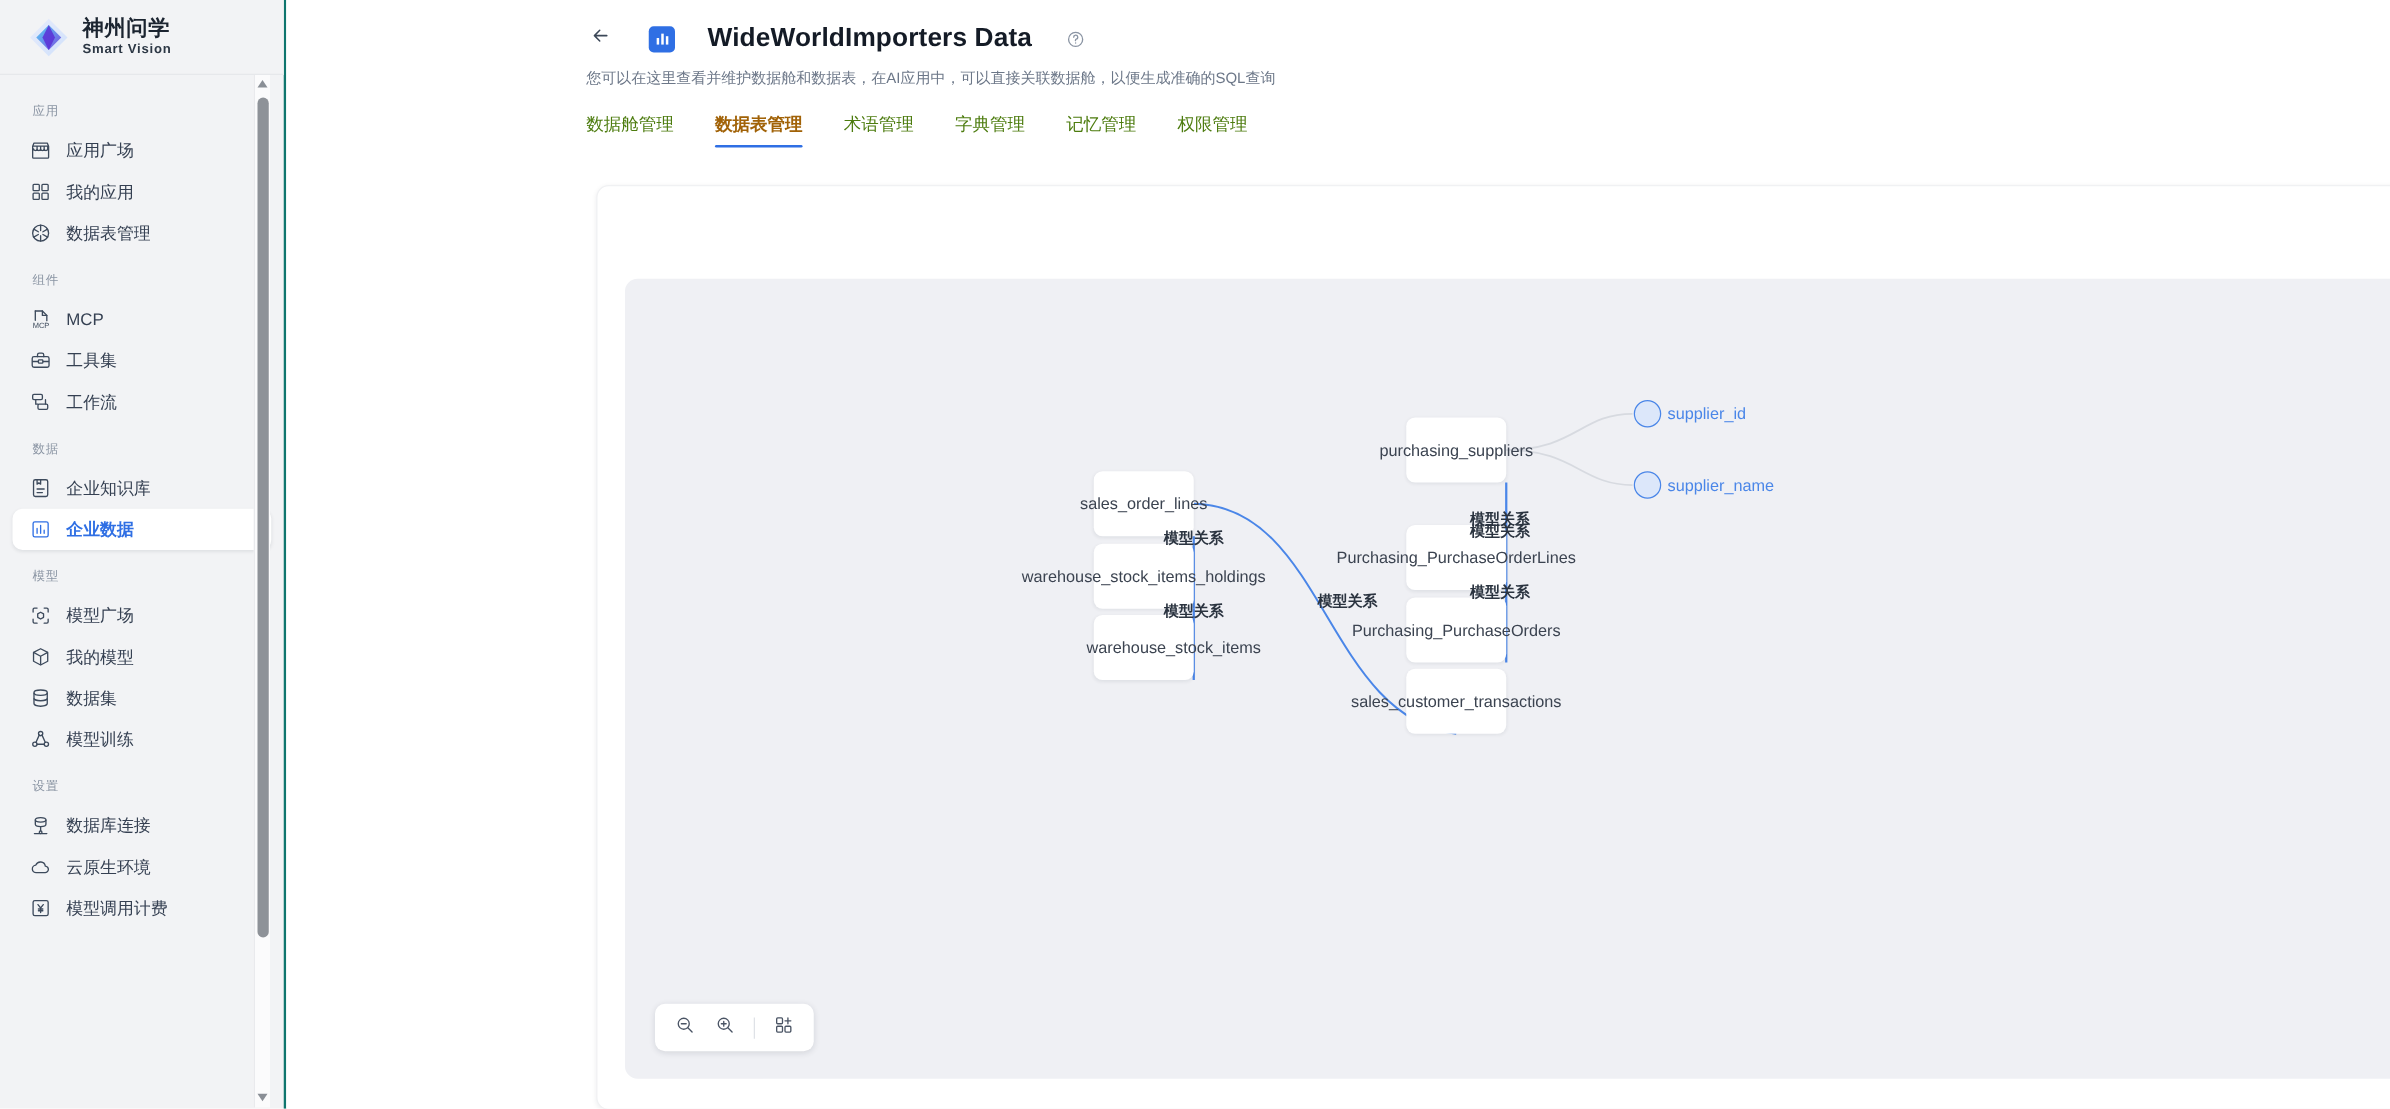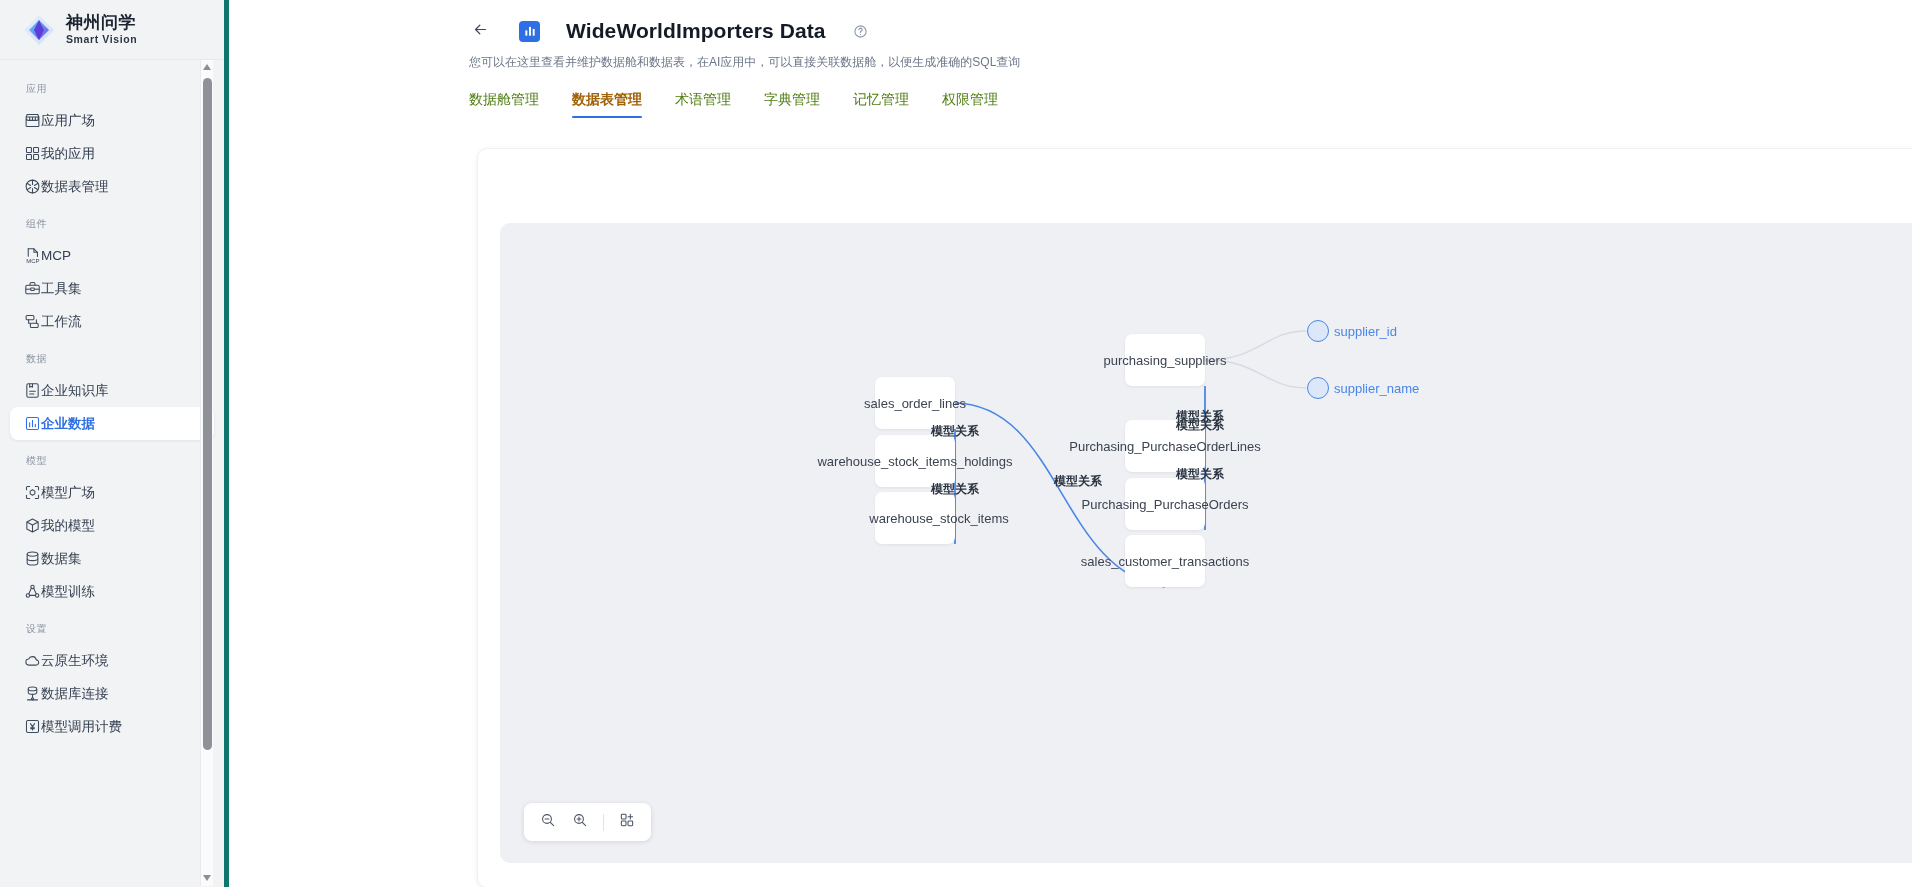--- a/index.html
+++ b/index.html
@@ -9,21 +9,21 @@
     font-family: "Liberation Sans", "DejaVu Sans", sans-serif;
     background: #ffffff;
     color: #1f2937;
   }
   .app { display: flex; width: 1912px; height: 887px; }
 
   
   .sidebar {
     width: 229px; height: 887px;
     background: #f2f3f5;
-    border-right: 5px solid #0f766e;
+    border-right: 2px solid #0f766e;
     display: flex; flex-direction: column;
     position: relative;
     flex: 0 0 229px;
     justify-content: center;
   }
   .brand {
     height: 60px; flex: 0 0 60px;
     display: flex; align-items: center;
     padding-left: 22px; gap: 10px;
     border-bottom: 1px solid #e6e8eb;
@@ -39,21 +39,21 @@
     overflow-y: hidden;
     padding: 8px 0 0 0;
     position: relative;
   }
   .nav-inner { padding: 0 10px 20px 10px; }
   .nav-group-title {
     font-size: 10px; color: #8a94a3; font-weight: 400;
     padding: 14px 0 8px 16px; letter-spacing: .5px;
   }
   .nav-item {
-    display: flex; align-items: center; 
+    display: flex; align-items: center; gap: 12px;
     height: 33px; padding: 0 12px 0 14px;
     border-radius: 8px; cursor: pointer;
     color: #354052; font-size: 13.5px;
     margin-bottom: 0px;
   }
   .nav-item.active {
     background: #ffffff; color: #2f6fe4; font-weight: 700;
     box-shadow: 0 1px 3px rgba(16,24,40,.08);
   }
   .nav-item.active svg { stroke: #2f6fe4; }
@@ -319,36 +319,36 @@
                 <circle cx="18.5" cy="17.5" r="2.4"></circle>
                 <path d="M10.4 7.2L6.8 15.3M13.6 7.2l3.6 8.1M8 17.5h8" stroke-linecap="round"></path>
               </svg>
             </span>
             <span class="nav-label">模型训练</span>
           </div>
           <div class="nav-group-title">设置</div>
           <div class="nav-item">
             <span style="display: flex;">
               <svg viewBox="0 0 24 24">
-                <path d="M7.2 18.5A4.2 4.2 0 016.6 10a5.6 5.6 0 0110.7 1.1 3.7 3.7 0 01-.5 7.4z" stroke-linejoin="round"></path>
-              </svg>
-            </span>
-            <span class="nav-label">云原生环境</span>
-          </div>
-          <div class="nav-item">
-            <span style="display: flex;">
-              <svg viewBox="0 0 24 24">
                 <ellipse cx="12" cy="5.5" rx="6" ry="2.6"></ellipse>
                 <path d="M6 5.5v5c0 1.4 2.7 2.6 6 2.6s6-1.2 6-2.6v-5"></path>
                 <path d="M12 13.2V18" stroke-linecap="round"></path>
                 <path d="M5 21h14" stroke-linecap="round"></path>
                 <circle cx="12" cy="19.5" r="1.5"></circle>
               </svg>
             </span>
             <span class="nav-label">数据库连接</span>
+          </div>
+          <div class="nav-item">
+            <span style="display: flex;">
+              <svg viewBox="0 0 24 24">
+                <path d="M7.2 18.5A4.2 4.2 0 016.6 10a5.6 5.6 0 0110.7 1.1 3.7 3.7 0 01-.5 7.4z" stroke-linejoin="round"></path>
+              </svg>
+            </span>
+            <span class="nav-label">云原生环境</span>
           </div>
           <div class="nav-item">
             <span style="display: flex;">
               <svg viewBox="0 0 24 24">
                 <rect x="3.5" y="3.5" width="17" height="17" rx="2"></rect>
                 <path d="M9 8l3 3.7L15 8M12 11.7V17M9.5 13h5M9.5 15h5" stroke-linecap="round"></path>
               </svg>
             </span>
             <span class="nav-label">模型调用计费</span>
           </div>

